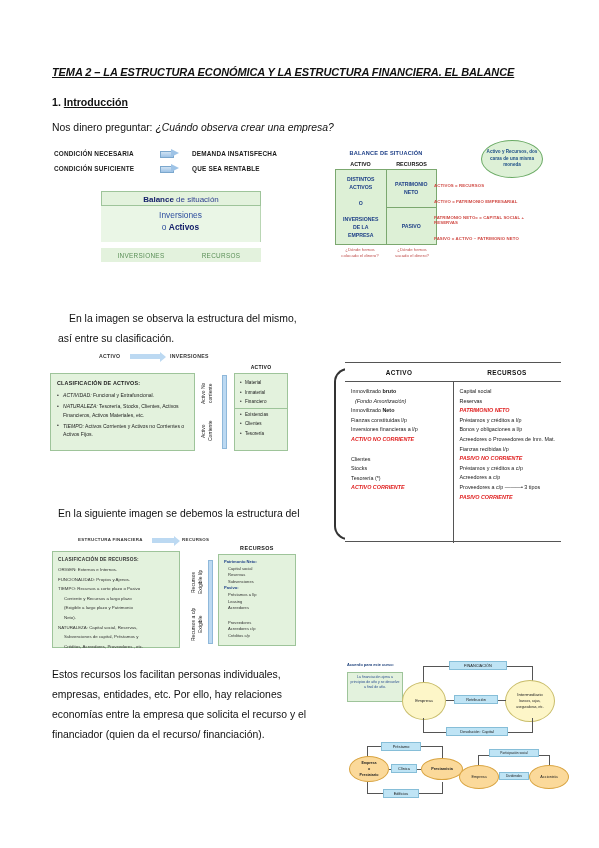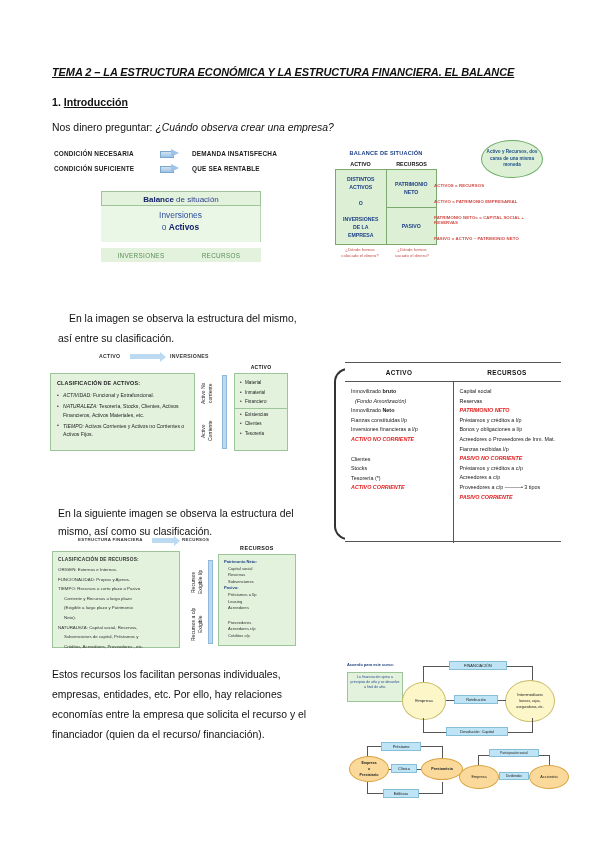--- a/index.html
+++ b/index.html
@@ -360,22 +360,21 @@
         <div>Fianzas recibidas l/p</div>
         <div class="red">PASIVO NO CORRIENTE</div>
         <div>Préstamos y créditos a c/p</div>
         <div>Acreedores a c/p</div>
         <div>Proveedores a c/p ———• 3 tipos</div>
         <div class="red">PASIVO CORRIENTE</div>
       </div>
     </div>
   </div>
 
-  <div class="para" style="left:58px;top:505px;">En la siguiente imagen se observa la estructura del</div>
-  <div class="para" style="left:58px;top:523px;">mismo, así como su clasificación.</div>
+  <div class="para" style="left:58px;top:505px;">En la siguiente imagen se debemos la estructura del</div>
 
   <div class="srow" style="left:78px;top:537px;font-size:4.4px;">ESTRUCTURA FINANCIERA</div>
   <div class="flatarrow" style="left:152px;top:538px;width:22px;"></div>
   <div class="srow" style="left:182px;top:537px;font-size:4.4px;">RECURSOS</div>
 
   <div class="hw">
     <div class="ht">CLASIFICACIÓN DE RECURSOS:</div>
     <p>ORIGEN: Externos e Internos.</p>
     <p>FUNCIONALIDAD: Propios y Ajenos.</p>
     <p>TIEMPO: Recursos a corto plazo o Pasivo</p>

